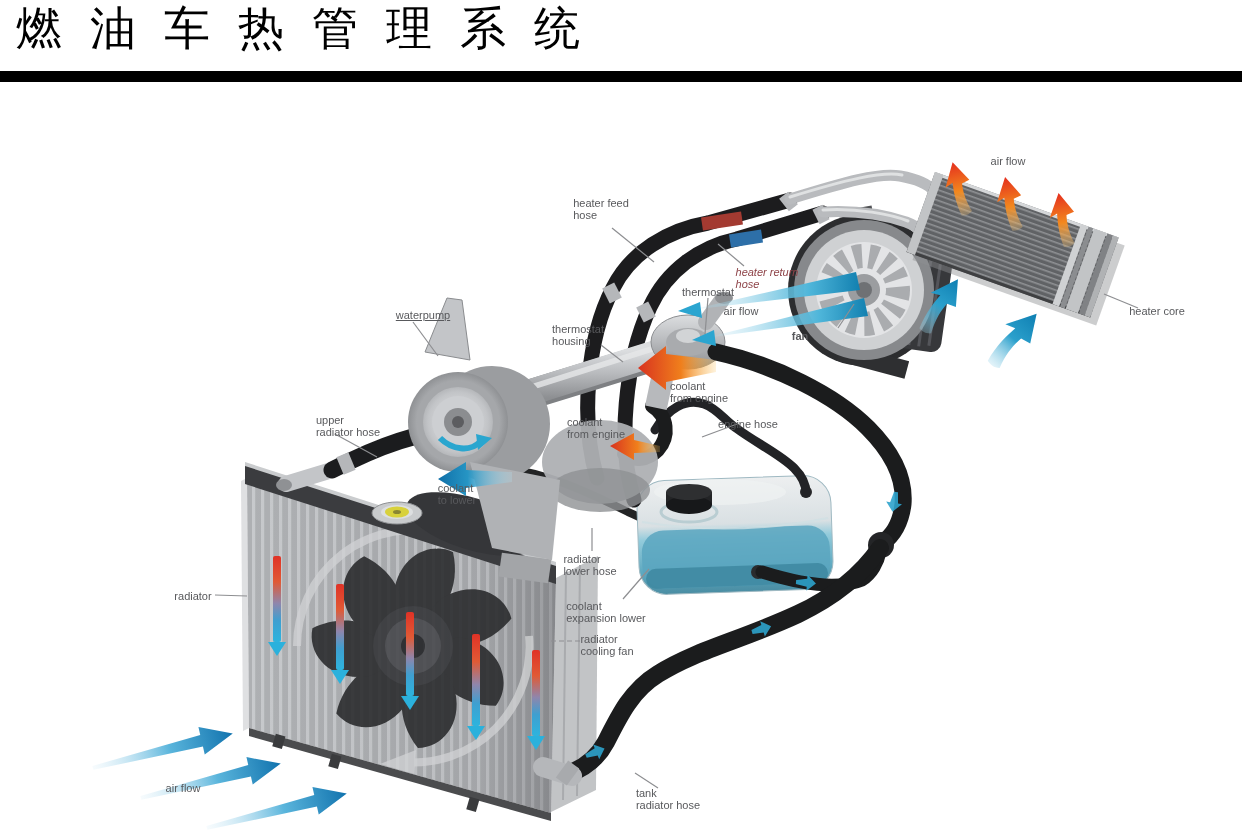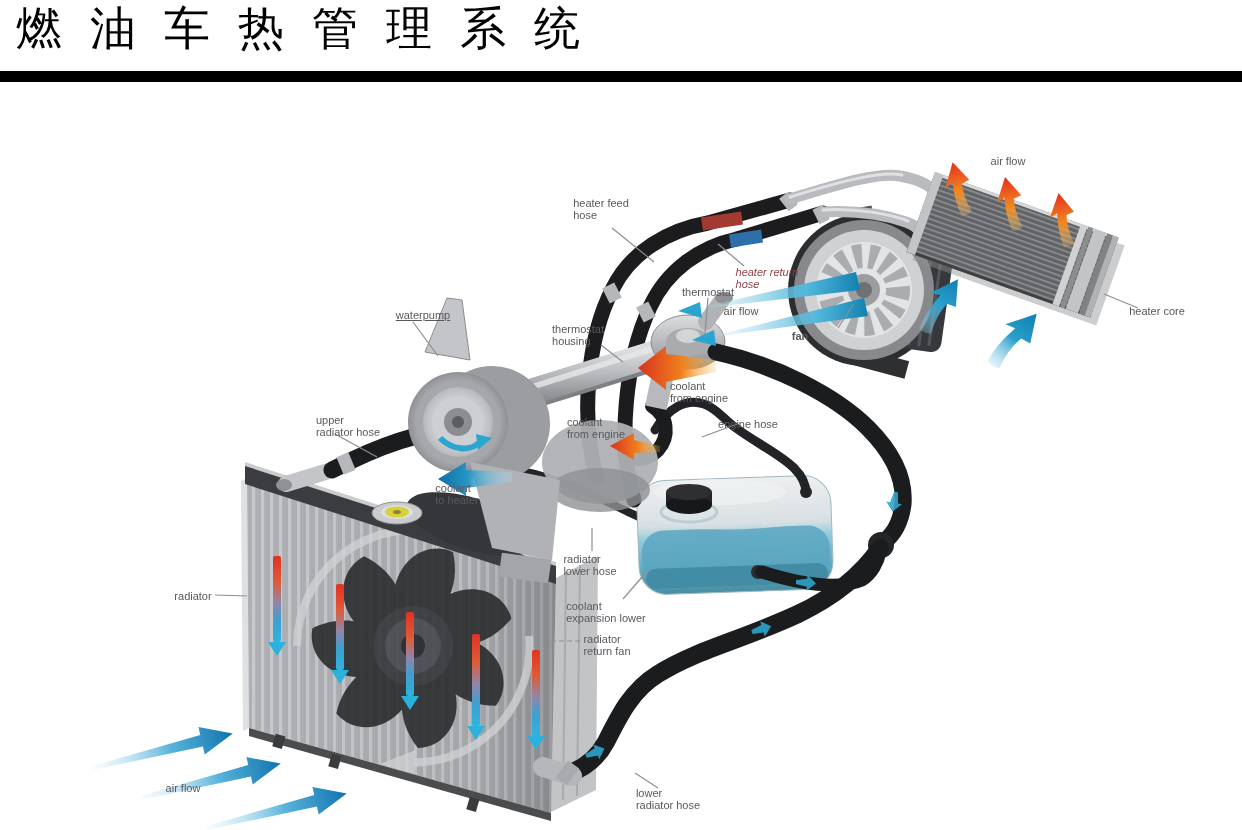--- a/index.html
+++ b/index.html
@@ -374,41 +374,41 @@
       </div>
       <div class="dlabel" style="left: 748px; top: 419px; color: rgb(88, 89, 92);">
         <div>engine hose</div>
       </div>
       <div class="dlabel" style="left: 300px; top: 415px; color: rgb(88, 89, 92); margin-left: 48px;">
         <div>upper</div>
         <div>radiator hose</div>
       </div>
       <div class="dlabel" style="left: 457px; top: 483px; color: rgb(88, 89, 92);">
         <div>coolant</div>
-        <div>to heater</div>
+        <div>to lower</div>
       </div>
       <div class="dlabel" style="left: 590px; top: 554px; color: rgb(88, 89, 92);">
         <div>radiator</div>
         <div>lower hose</div>
       </div>
       <div class="dlabel" style="left: 606px; top: 601px; color: rgb(88, 89, 92);">
         <div>coolant</div>
         <div>expansion lower</div>
       </div>
       <div class="dlabel" style="left: 607px; top: 634px; color: rgb(88, 89, 92);">
         <div>radiator</div>
-        <div>return fan</div>
+        <div>cooling fan</div>
       </div>
       <div class="dlabel" style="left: 193px; top: 591px; color: rgb(88, 89, 92);">
         <div>radiator</div>
       </div>
       <div class="dlabel" style="left: 183px; top: 783px; color: rgb(88, 89, 92);">
         <div>air flow</div>
       </div>
       <div class="dlabel" style="left: 668px; top: 788px; color: rgb(88, 89, 92);">
-        <div>lower</div>
+        <div>tank</div>
         <div>radiator hose</div>
       </div>
     </div>
 
   <div class="title">燃油车热管理系统</div>
   <div class="black-bar"></div>
 </div>
 
 </body></html>

